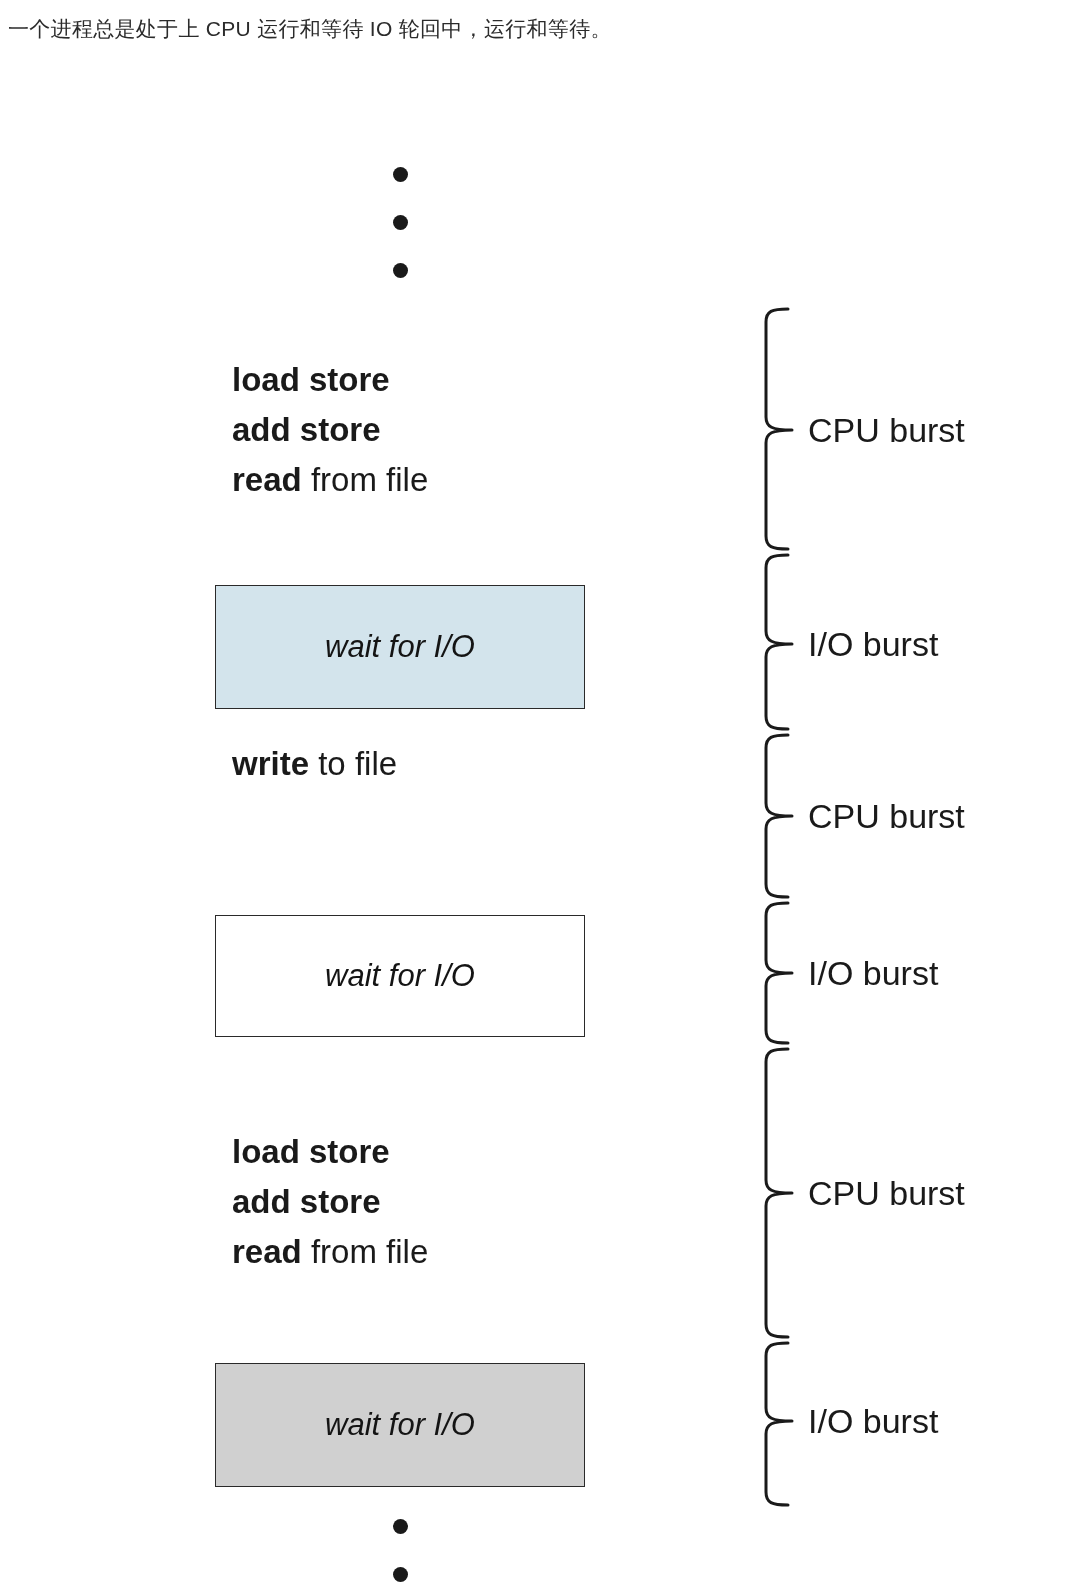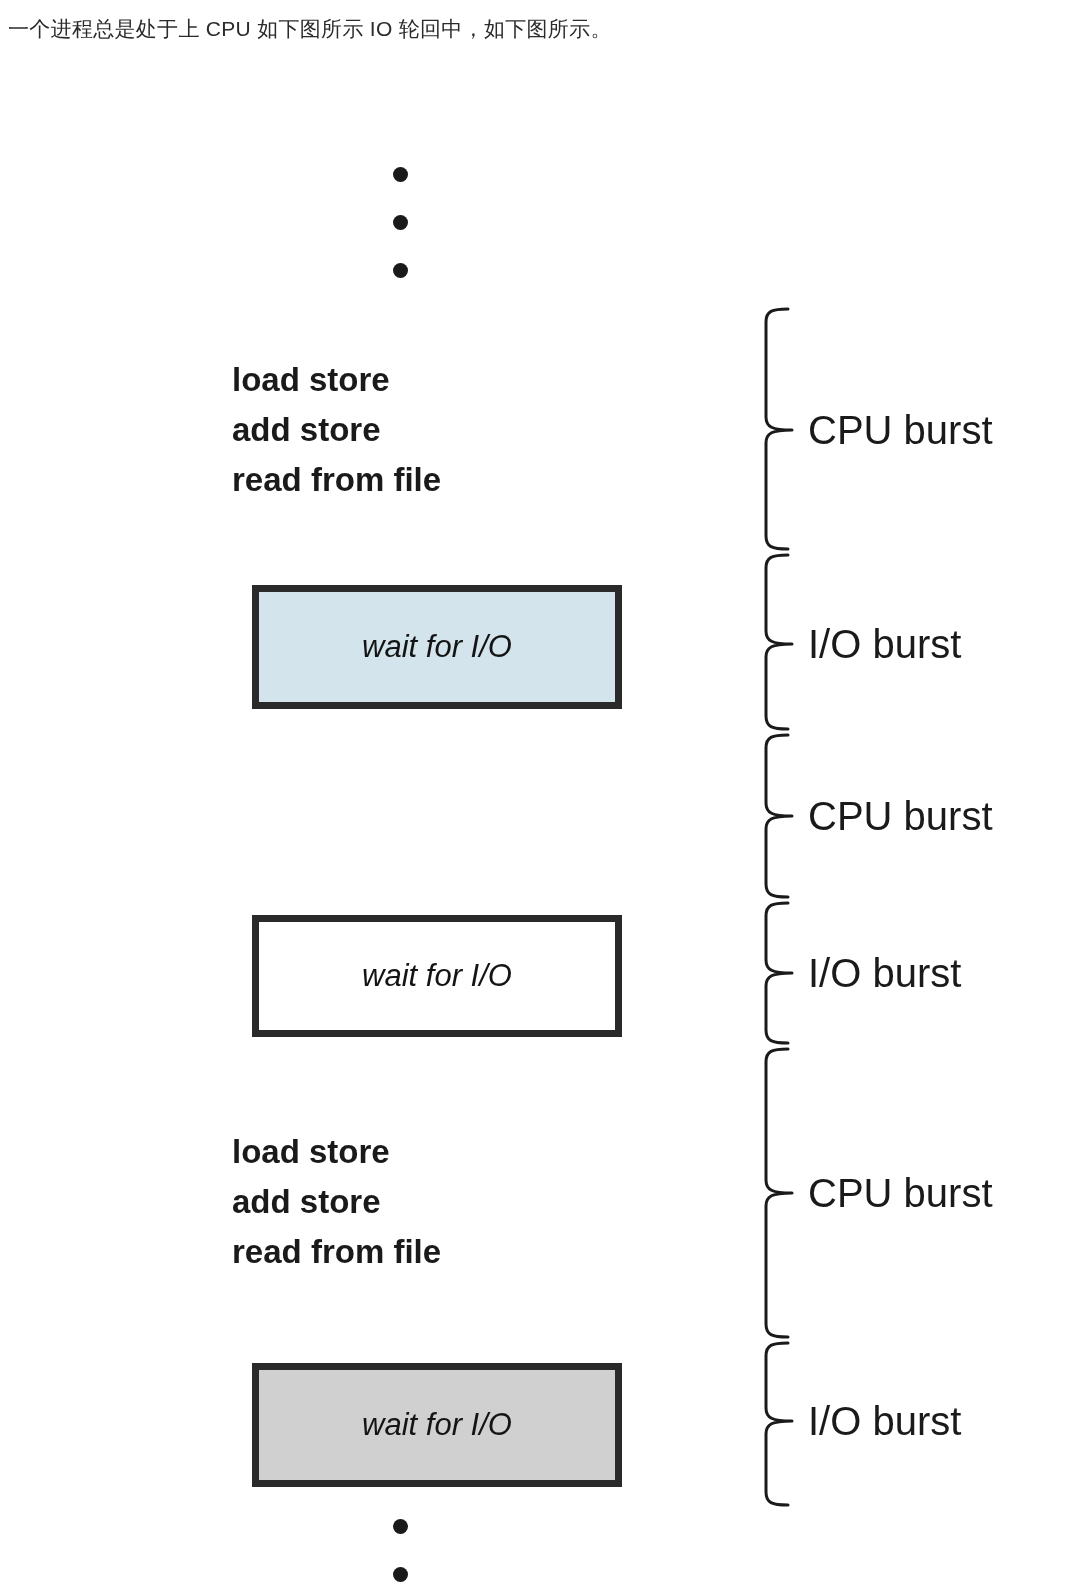--- a/index.html
+++ b/index.html
@@ -62,58 +62,57 @@
   
   .code-block {
     position: absolute;
     left: 232px;
     font-size: 33px;
     line-height: 50px;
     color: #1a1a1a;
     white-space: nowrap;
   }
   .code-block .b { font-weight: bold; }
-  .code-block .n { font-weight: bold; }
+  .code-block .n { font-weight: normal; }
 
   
   .io-box {
     position: absolute;
     left: 215px;
     width: 370px;
-    border: 7px solid #0ea5e9;
+    border: 1px solid #0ea5e9;
     box-sizing: border-box;
     display: flex;
     align-items: center;
     justify-content: center;
     font-size: 31px;
     font-style: italic;
     color: #141414;
-    margin-left: 37px;
   }
 
   
   .brace {
     position: absolute;
     left: 752px;
   }
   .brace svg { display: block; }
 
   .burst-label {
     position: absolute;
     left: 808px;
-    font-size: 40px;
+    font-size: 34px;
     color: #1a1a1a;
     white-space: nowrap;
     transform: translateY(-50%);
   }
 </style>
 </head>
 <body>
 
-<div id="caption">一个进程总是处于上 CPU 如下图所示 IO 轮回中，如下图所示。</div>
+<div id="caption">一个进程总是处于上 CPU 运行和等待 IO 轮回中，运行和等待。</div>
 
 <div id="figure">
 
   <div class="ellipsis" id="ellipsis-top">
     <div class="dot"></div>
     <div class="dot"></div>
     <div class="dot"></div>
   </div>
 
   <div class="ellipsis" id="ellipsis-bottom">
@@ -121,20 +120,21 @@
     <div class="dot"></div>
   </div>
 
   <div id="code-blocks-layer">
       <div class="code-block" style="top: 340px;">
         <div><span class="b">load store</span></div>
         <div><span class="b">add store</span></div>
         <div><span class="b">read</span><span class="n"> from file</span></div>
       </div>
       <div class="code-block" style="top: 724px;">
+        <div><span class="b">write</span><span class="n"> to file</span></div>
       </div>
       <div class="code-block" style="top: 1112px;">
         <div><span class="b">load store</span></div>
         <div><span class="b">add store</span></div>
         <div><span class="b">read</span><span class="n"> from file</span></div>
       </div>
     </div>
   <div id="io-boxes-layer">
       <div class="io-box" style="top: 570px; height: 124px; background: rgb(211, 228, 236); border-color: rgb(42, 42, 42);">
         <span>wait for I/O</span>

